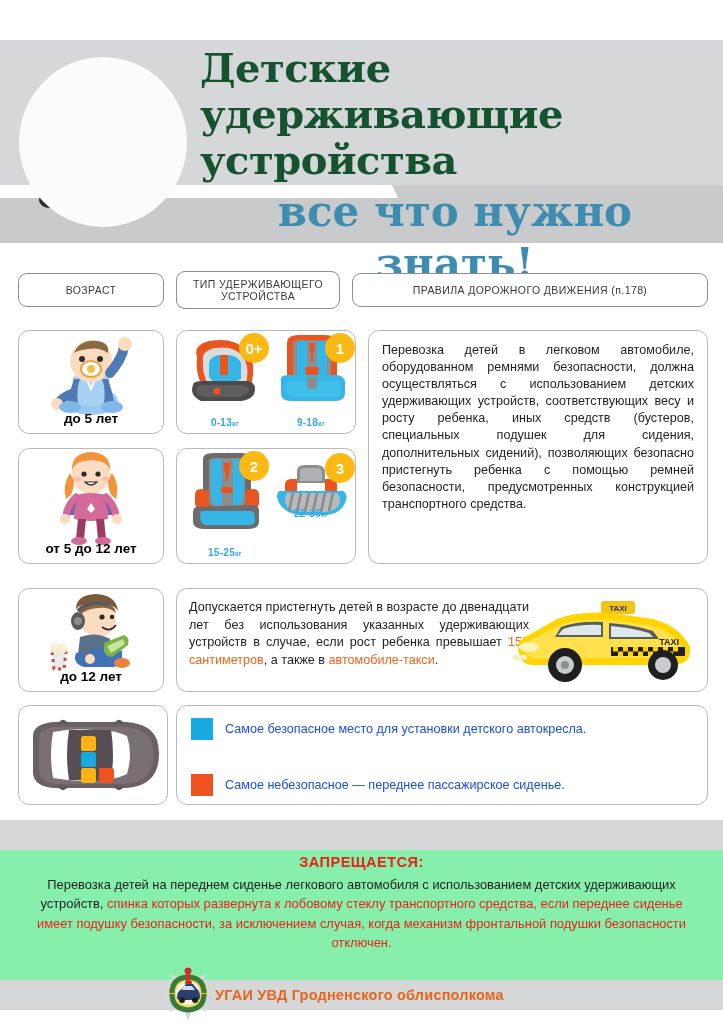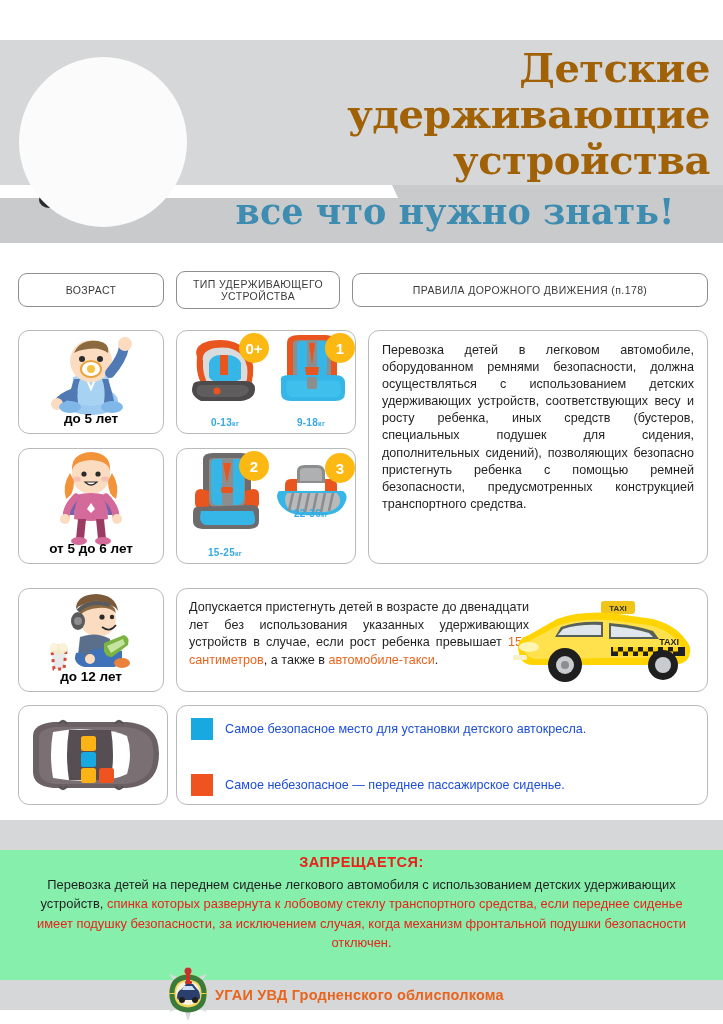--- a/index.html
+++ b/index.html
@@ -10,28 +10,28 @@
     overflow: hidden;
   }
   .page { position: relative; width: 723px; height: 1024px; background:#fff; }
 
   
   .hdr { position:absolute; left:0; top:40px; width:723px; height:145px; background:#d6d7d8; }
   .hdr-lower { position:absolute; left:0; top:185px; width:723px; height:58px; background:#c9cacb; }
   .hdr-notch { position:absolute; left:0; top:185px; width:398px; height:13px; background:#ffffff;
                clip-path: polygon(0 0, 392px 0, 398px 13px, 0 13px); }
   .hdr-title {
-    position:absolute; left:200px; top:45px; width:510px; text-align:right;
-    color:#a16207; font-weight:bold; font-size:40px; line-height:46px;
+    position:absolute; left:200px; top:45px; width:510px; text-align:left;
+    color:#14532d; font-weight:bold; font-size:40px; line-height:46px;
     letter-spacing:-0.5px; font-family:"DejaVu Serif", serif;
   }
   .hdr-title .l2 { display:block; }
   .hdr-sub {
     position:absolute; left:200px; top:186px; width:510px; text-align:center;
-    color:#3e8cb0; font-weight:bold; font-size:35px; line-height:52px;
+    color:#3e8cb0; font-weight:bold; font-size:42px; line-height:52px;
     font-family:"DejaVu Serif", serif;
   }
 
   
   .girl-wrap { position:absolute; left:14px; top:52px; width:175px; height:180px; }
   .girl-disc { position:absolute; left:5px; top:5px; width:168px; height:170px;
                background:#fbfbfb; border-radius:50%; }
 
   
   .colhdr { position:absolute; border:1.4px solid #8d8e90; border-radius:9px; background:#fff;
@@ -202,21 +202,21 @@
       <path d="M86 46 Q92 54 92 66" stroke="#7b5fa8" stroke-width="5" fill="none"></path>
       <path d="M58 48 Q48 58 48 68" stroke="#d46a9a" stroke-width="7" fill="none" stroke-linecap="round"></path>
       <path d="M88 48 Q98 58 98 68" stroke="#d46a9a" stroke-width="7" fill="none" stroke-linecap="round"></path>
       <circle cx="47" cy="70" r="5" fill="#fbdcc0"></circle>
       <circle cx="99" cy="70" r="5" fill="#fbdcc0"></circle>
       <path d="M60 70 L58 90 L66 90 L68 70 Z" fill="#9b3b63"></path>
       <path d="M86 70 L88 90 L80 90 L78 70 Z" fill="#9b3b63"></path>
       <ellipse cx="61" cy="92" rx="8" ry="4" fill="#d46a9a"></ellipse>
       <ellipse cx="85" cy="92" rx="8" ry="4" fill="#d46a9a"></ellipse>
     </svg>
-    <div class="age-label">от 5 до 6 лет</div>
+    <div class="age-label">от 5 до 12 лет</div>
   </div>
 
   <div class="card" id="seats1">
     <div class="seatgrid">
       <div class="seatcell" style="left:6px;">
         <svg width="84" height="78" viewBox="0 0 84 78">
           <path d="M14 26 Q10 14 26 10 Q50 6 62 18 Q72 28 70 44 L68 56 Q46 64 22 58 Q12 46 14 26 Z" fill="#e8551f"></path>
           <path d="M20 30 Q18 20 32 17 Q52 14 60 26 Q66 34 64 48 L62 54 Q44 60 26 55 Q19 44 20 30 Z" fill="#d9dbdc"></path>
           <path d="M26 32 Q28 24 38 24 L40 52 Q30 52 26 46 Z" fill="#35b6e6"></path>
           <path d="M44 24 Q54 24 58 32 L58 48 Q50 52 44 52 Z" fill="#35b6e6"></path>

